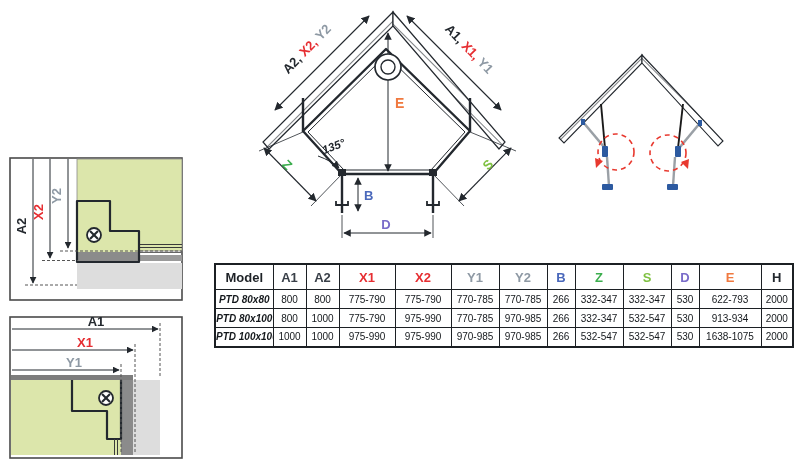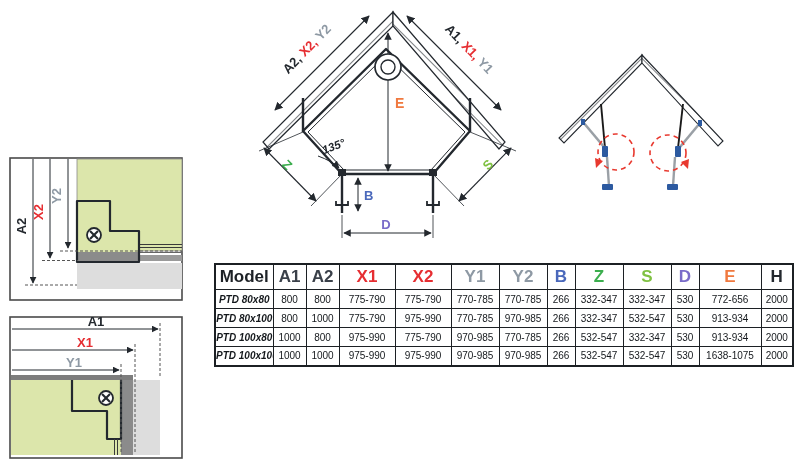--- a/index.html
+++ b/index.html
@@ -5,21 +5,21 @@
   html,body{margin:0;padding:0;background:#fff;}
   #stage{position:relative;width:800px;height:475px;background:#fff;overflow:hidden;
          font-family:"Liberation Sans",sans-serif;}
   .abs{position:absolute;}
   
   #spec-table{border-collapse:collapse;table-layout:fixed;width:580px;
               font-family:"Liberation Sans",sans-serif;}
   #spec-table th,#spec-table td{border:1px solid #1c2024;text-align:center;
               vertical-align:middle;padding:0;white-space:nowrap;overflow:hidden;}
   #spec-table{border:2px solid #1c2024;}
-  #spec-table thead th{height:24px;font-size:17px;font-weight:bold;background:#fff;}
+  #spec-table thead th{height:24px;font-size:13px;font-weight:bold;background:#fff;}
   #spec-table tbody tr{height:19px;}
   #spec-table tbody td{font-size:10px;color:#14181c;}
   #spec-table tbody th.model{font-size:10px;font-weight:bold;font-style:italic;color:#14181c;}
   svg text{font-family:"Liberation Sans",sans-serif;}
 </style>
 </head>
 <body>
 
 <div id="stage">
 
@@ -227,54 +227,39 @@
           <td>800</td>
           <td>800</td>
           <td>775-790</td>
           <td>775-790</td>
           <td>770-785</td>
           <td>770-785</td>
           <td>266</td>
           <td>332-347</td>
           <td>332-347</td>
           <td>530</td>
-          <td>772-656</td>
+          <td>622-793</td>
           <td>2000</td>
         </tr>
         <tr>
           <th class="model">PTD 80x100</th>
           <td>800</td>
           <td>1000</td>
           <td>775-790</td>
           <td>975-990</td>
           <td>770-785</td>
           <td>970-985</td>
           <td>266</td>
           <td>332-347</td>
           <td>532-547</td>
           <td>530</td>
           <td>913-934</td>
           <td>2000</td>
         </tr>
         <tr>
-          <th class="model">PTD 100x80</th>
-          <td>1000</td>
-          <td>800</td>
-          <td>975-990</td>
-          <td>775-790</td>
-          <td>970-985</td>
-          <td>770-785</td>
-          <td>266</td>
-          <td>532-547</td>
-          <td>332-347</td>
-          <td>530</td>
-          <td>913-934</td>
-          <td>2000</td>
-        </tr>
-        <tr>
           <th class="model">PTD 100x100</th>
           <td>1000</td>
           <td>1000</td>
           <td>975-990</td>
           <td>975-990</td>
           <td>970-985</td>
           <td>970-985</td>
           <td>266</td>
           <td>532-547</td>
           <td>532-547</td>

